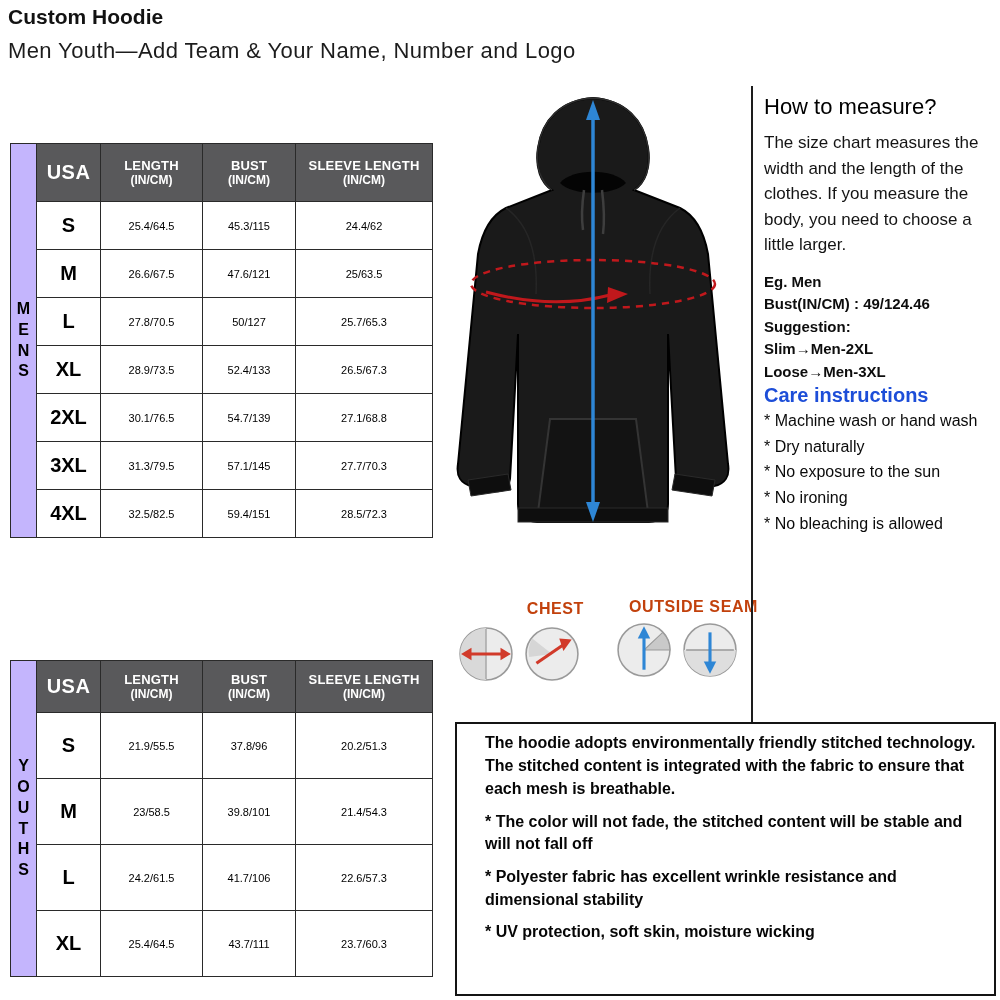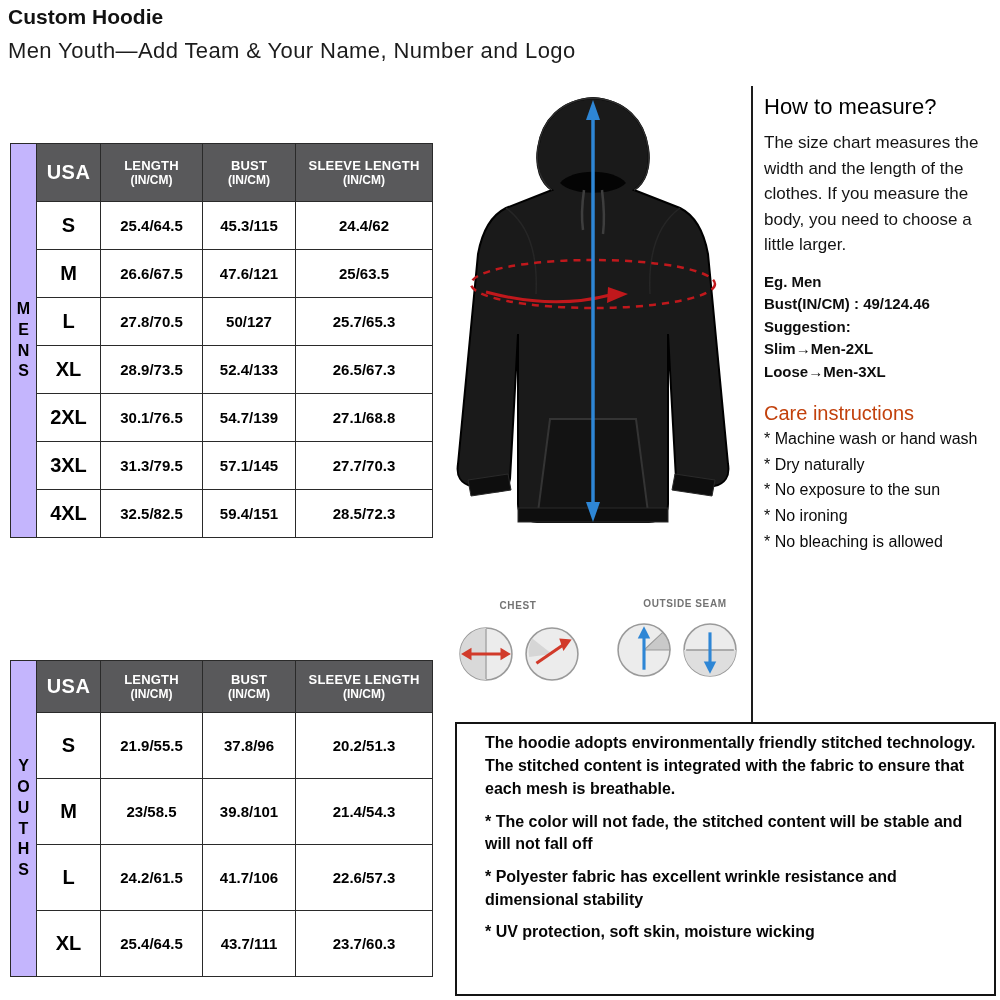--- a/index.html
+++ b/index.html
@@ -18,39 +18,39 @@
   table.size-table td,table.size-table th{border:1.5px solid #2a2a2a;text-align:center;
         vertical-align:middle;padding:0;overflow:hidden;}
   tr.head th{background:#59595b;color:#fff;}
   th.usa{font-size:20px;font-weight:700;letter-spacing:.5px;}
   .col-l1{font-size:13px;font-weight:700;letter-spacing:.2px;}
   .col-l2{font-size:12px;font-weight:700;}
   td.grp{background:#c4b5fd;}
   .vert{width:18px;margin:0 auto;word-break:break-all;line-height:1.3;font-size:16px;
         font-weight:700;text-align:center;color:#000;}
   td.size-cell{font-size:20px;font-weight:700;color:#000;}
-  td.val-cell{font-size:15px;font-weight:700;color:#000;}
+  td.val-cell{font-size:11px;font-weight:400;color:#000;}
   #mens-wrap tr.head{height:58px;} #mens-wrap tr.row{height:48px;}
   #youth-wrap tr.head{height:52px;} #youth-wrap tr.row{height:66px;}
 
   
   #divider{position:absolute;left:751px;top:86px;width:2px;height:636px;background:#1d1d1d;}
   #measure-panel{position:absolute;left:764px;top:94px;width:232px;}
   .how-title{font-size:22px;font-weight:400;color:#000;margin:0 0 10px 0;}
   .measure-body{font-size:17px;line-height:1.5;color:#141414;}
   .eg-block{margin-top:13px;font-size:15px;font-weight:700;line-height:1.5;color:#0d0d0d;}
-  .care-title{font-size:20px;font-weight:400;margin-top:19px;color:#c2410c;}
+  .care-title{font-size:20px;font-weight:700;margin-top:1px;color:#1d4ed8;}
   .care-item{font-size:16px;line-height:1.42;margin-top:3px;color:#0a0a0a;}
 
   
   #hoodie-svg{position:absolute;left:438px;top:84px;width:308px;height:500px;}
 
   
-  .diag-label{position:absolute;font-size:10px;font-weight:700;letter-spacing:.6px;
-        text-align:center;color:#737373;}
+  .diag-label{position:absolute;font-size:16px;font-weight:700;letter-spacing:.6px;
+        text-align:right;color:#c2410c;}
   #chest-label{left:452px;top:600px;width:132px;}
   #seam-label{left:612px;top:598px;width:146px;}
   .icon-row{position:absolute;display:flex;gap:10px;}
   #chest-icons{left:458px;top:626px;}
   #seam-icons{left:616px;top:622px;}
 
   
   #bottom-box{position:absolute;left:455px;top:722px;width:541px;height:274px;
         border:2px solid #141414;box-sizing:border-box;padding:7px 8px 0 28px;}
   .box-par{font-size:16px;font-weight:700;line-height:1.45;color:#060606;}

